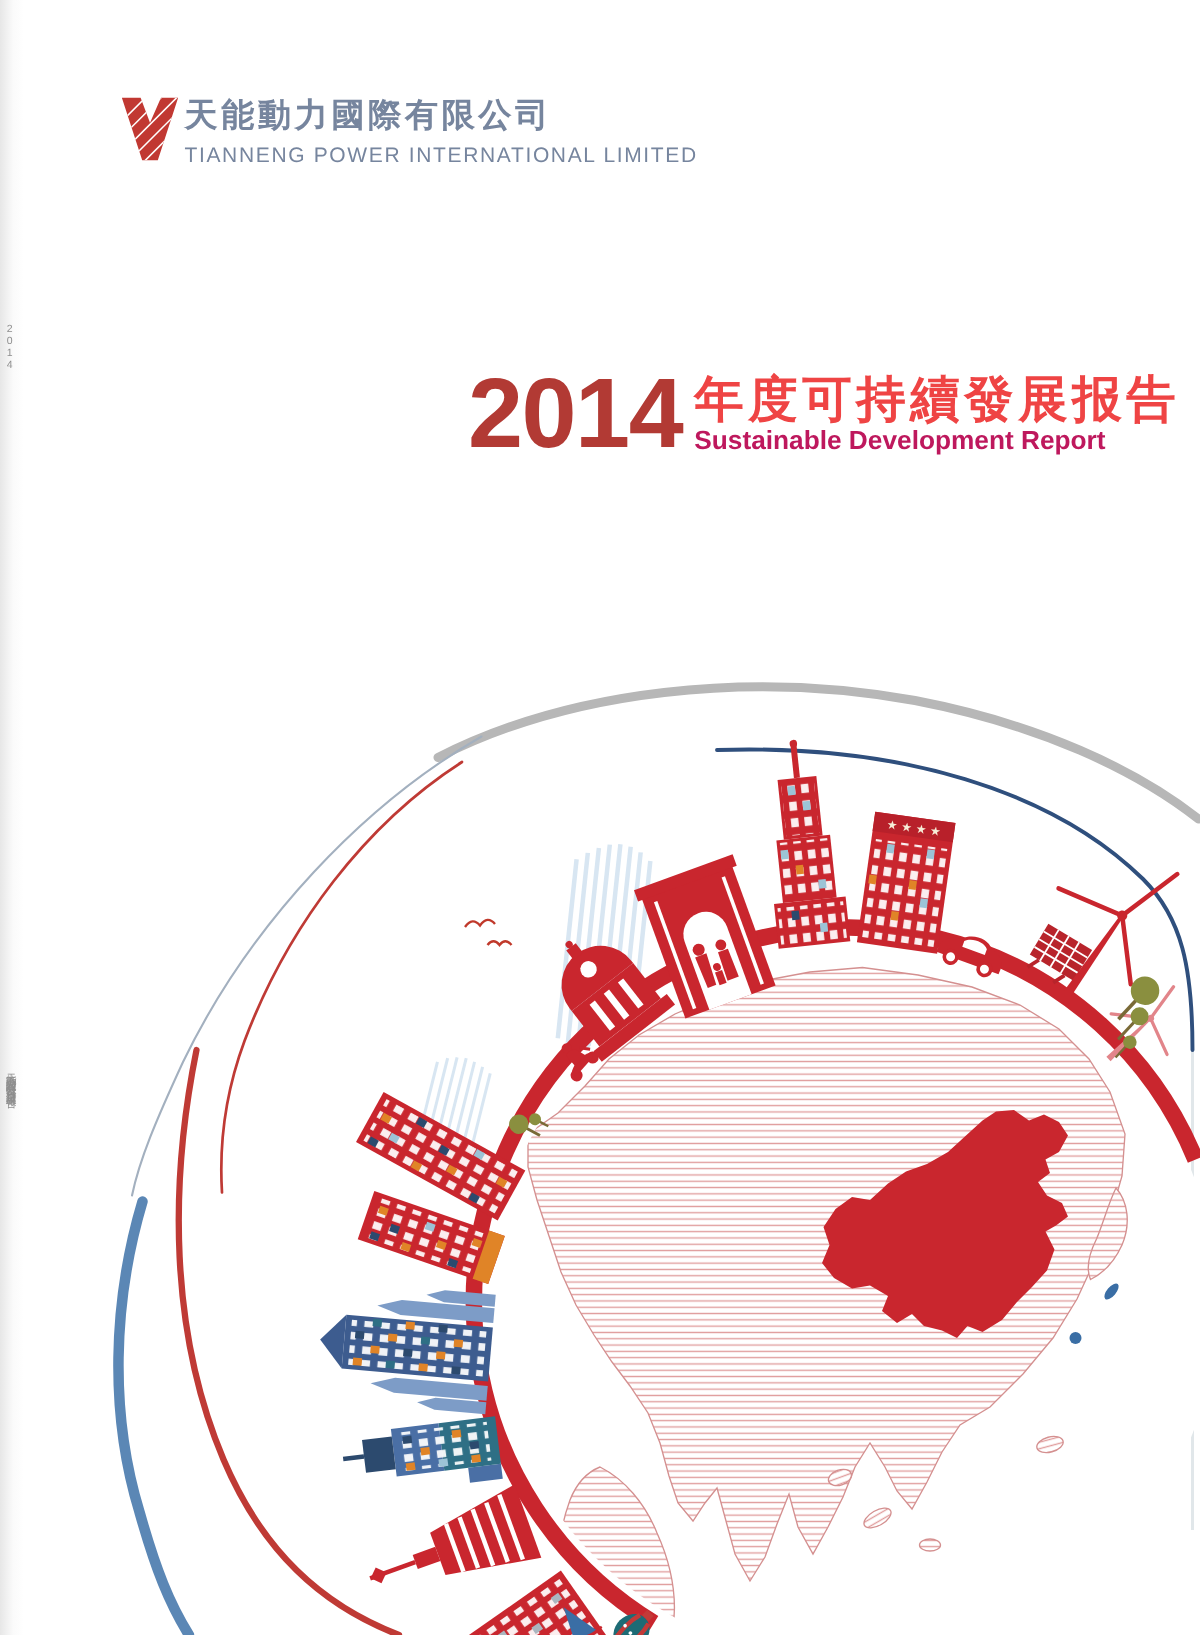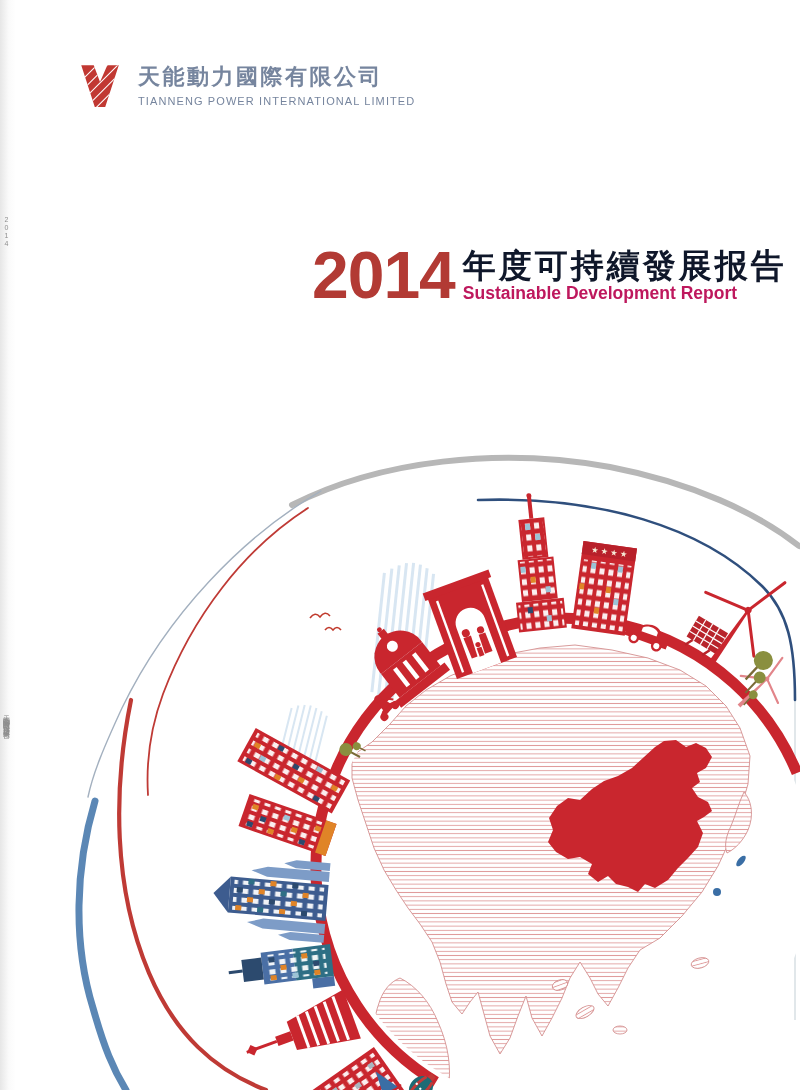--- a/index.html
+++ b/index.html
@@ -6,29 +6,29 @@
   html,body{margin:0;padding:0;}
   body{width:800px;height:1090px;background:#ffffff;position:relative;overflow:hidden;
        font-family:"Liberation Sans","DejaVu Sans",sans-serif;}
   .page-edge-left{position:absolute;left:0;top:0;width:16px;height:1090px;
        background:linear-gradient(90deg,rgba(120,120,120,.18),rgba(180,180,180,.06) 55%,rgba(255,255,255,0));}
   .page-edge-right{position:absolute;right:4px;top:690px;width:2px;height:330px;background:rgba(170,185,195,.35);}
 
   
   .logo{position:absolute;left:78px;top:60px;display:flex;align-items:flex-start;}
   .logo .mark{width:44px;height:50px;flex:0 0 auto;}
-  .logo .ltext{margin-left:16px;padding-top:2px;}
+  .logo .ltext{margin-left:1px;padding-top:2px;}
   .logo .zh{font-size:22px;font-weight:bold;color:#76859e;letter-spacing:2.5px;white-space:nowrap;}
-  .logo .en{font-size:11px;color:#76859e;letter-spacing:1.1px;margin-top:3px;white-space:nowrap;}
+  .logo .en{font-size:14px;color:#76859e;letter-spacing:1.1px;margin-top:3px;white-space:nowrap;}
 
   
   .title{position:absolute;left:312px;top:246px;display:flex;align-items:flex-start;}
   .title .year{font-size:66px;line-height:58px;font-weight:bold;color:#b23a34;letter-spacing:-1px;}
   .title .tcol{margin-left:8px;padding-top:3px;}
-  .title .tzh{font-size:33px;line-height:34px;font-weight:bold;color:#0f172a;letter-spacing:3px;white-space:nowrap;}
+  .title .tzh{font-size:33px;line-height:34px;font-weight:bold;color:#ef4444;letter-spacing:3px;white-space:nowrap;}
   .title .ten{font-size:17.5px;line-height:18px;color:#be185d;font-weight:bold;margin-top:1px;white-space:nowrap;}
 
   
   .spine{position:absolute;color:#8e8e8e;writing-mode:vertical-rl;text-orientation:upright;
          font-size:7px;letter-spacing:1px;line-height:8px;}
   .spine.top{left:2px;top:216px;height:60px;}
   .spine.bottom{left:2px;top:710px;height:150px;}
 
   .illustration{position:absolute;left:0;top:0;width:800px;height:1090px;}
 </style>

